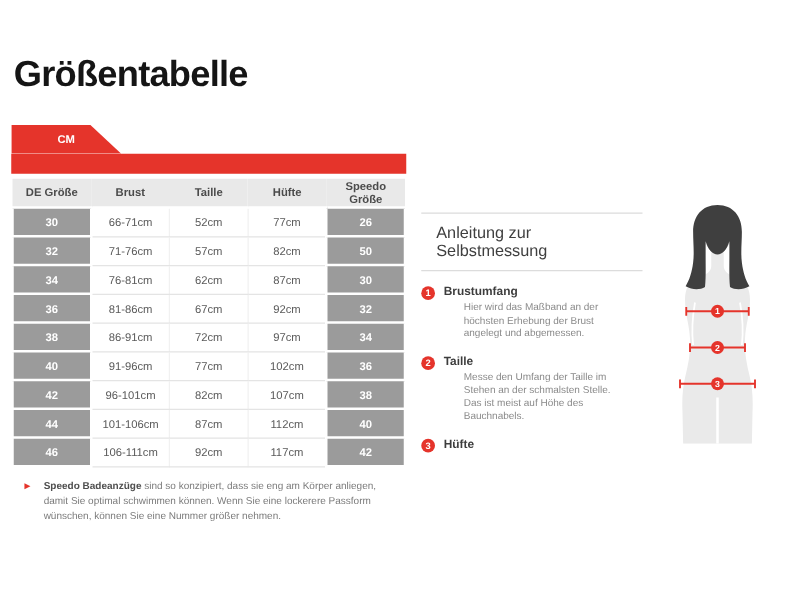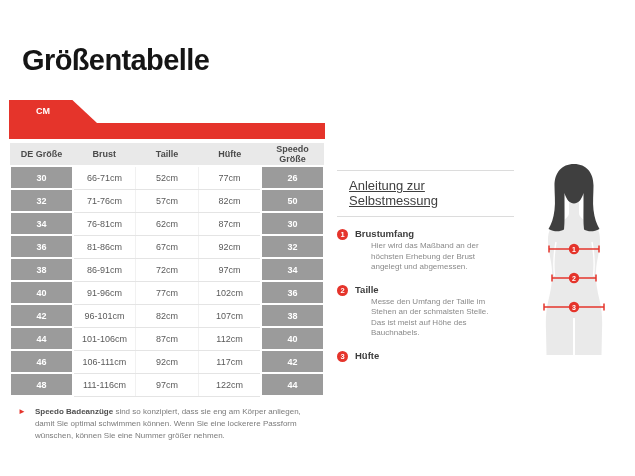--- a/index.html
+++ b/index.html
@@ -1,43 +1,43 @@
 <!DOCTYPE html>
 <html><head>
 <meta charset="utf-8">
 <style>
   html,body{margin:0;padding:0;}
   body{
     width:635px;height:476px;position:relative;background:#ffffff;
     font-family:"Liberation Sans",sans-serif;overflow:hidden;
     --red:#e5342b; --cell-gray:#9b9b9b; --header-gray:#e9e9e9;
   }
-  .title{position:absolute;left:22px;top:44px;margin:0;font-size:29px;font-weight:700;color:#151515;letter-spacing:-0.6px;}
+  .title{position:absolute;left:11px;top:44px;margin:0;font-size:29px;font-weight:700;color:#151515;letter-spacing:-0.6px;}
 
   
   .size-table{position:absolute;left:9px;top:100px;width:316px;}
   .tab{width:88px;height:23px;background:var(--red);clip-path:polygon(0 0,72% 0,100% 100%,0 100%);
-       color:#fff;font-size:9px;font-weight:700;line-height:23px;padding-left:27px;box-sizing:border-box;}
+       color:#fff;font-size:9px;font-weight:700;line-height:23px;padding-left:37px;box-sizing:border-box;}
   .red-bar{height:16px;background:var(--red);}
   table{width:316px;border-collapse:collapse;table-layout:fixed;margin-top:4px;}
   th{height:20px;font-size:9px;font-weight:700;color:#4b4b4b;background:var(--header-gray);border-bottom:2px solid #fff;}
   td{height:19px;text-align:center;font-size:9px;color:#5a5a5a;background:#fff;
      border-bottom:1px solid #e4e4e4;border-right:1px solid #f1f1f1;}
   td:first-child,td:last-child{
      background:var(--cell-gray);color:#fff;font-weight:700;
      border-bottom:2px solid #fff;border-left:2px solid #fff;border-right:2px solid #fff;}
   .footnote{display:flex;margin-top:9px;padding-left:9px;width:298px;}
   .tri{color:var(--red);font-size:8px;line-height:12px;margin-right:9px;flex:0 0 auto;}
   .note-text{margin:0;font-size:8px;line-height:12px;color:#7b7b7b;}
   .note-text b{color:#4f4f4f;text-align:right;}
 
   
   .panel{position:absolute;left:337px;top:170px;width:177px;}
   .panel-heading{margin:0;border-top:1px solid #dcdcdc;border-bottom:1px solid #dcdcdc;
-     padding:7px 0 8px 12px;font-size:13px;font-weight:400;color:#3f3f3f;text-decoration:underline;}
+     padding:7px 0 8px 12px;font-size:13px;font-weight:400;color:#3f3f3f;}
   .guide-item{display:flex;margin-top:11px;}
   .num-badge{flex:0 0 11px;width:11px;height:11px;border-radius:50%;background:var(--red);
      color:#fff;font-size:7.5px;font-weight:700;text-align:center;line-height:11px;margin:1px 7px 0 0;}
   .guide-body h3{margin:0;font-size:9.5px;font-weight:700;color:#3d3d3d;}
   .guide-body p{margin:2px 16px 0;font-size:8px;line-height:10.5px;color:#8a8a8a;}
 
   
   .figure{position:absolute;left:530px;top:150px;width:92px;height:205px;}
 </style>
 </head>
@@ -116,27 +116,20 @@
           <td>87cm</td>
           <td>112cm</td>
           <td>40</td>
         </tr>
         <tr>
           <td>46</td>
           <td>106-111cm</td>
           <td>92cm</td>
           <td>117cm</td>
           <td>42</td>
-        </tr>
-        <tr>
-          <td>48</td>
-          <td>111-116cm</td>
-          <td>97cm</td>
-          <td>122cm</td>
-          <td>44</td>
         </tr>
       </tbody>
   </table>
   <div class="footnote">
     <span class="tri">►</span>
     <p class="note-text"><b>Speedo Badeanzüge</b><span> sind so konzipiert, dass sie eng am Körper anliegen, damit Sie optimal schwimmen können. Wenn Sie eine lockerere Passform wünschen, können Sie eine Nummer größer nehmen.</span></p>
   </div>
 </div>
 
 <div class="panel">

